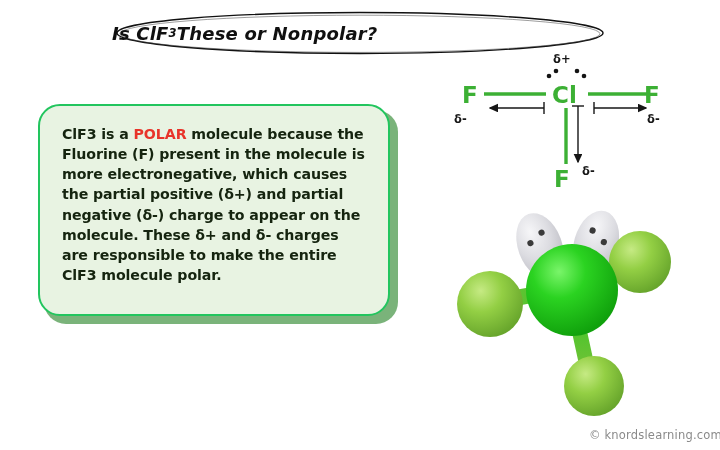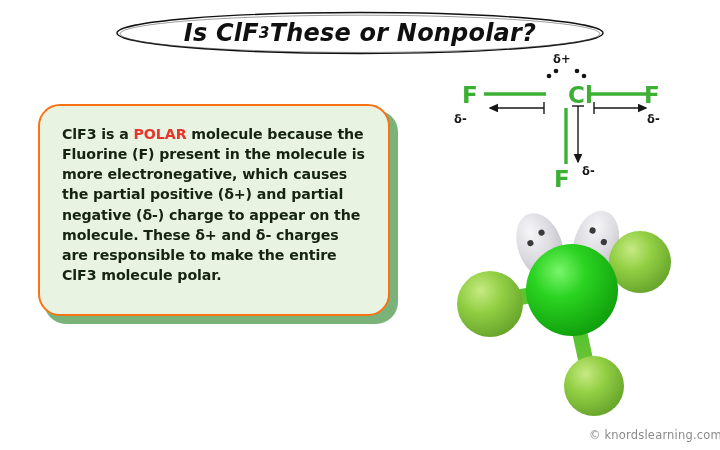--- a/index.html
+++ b/index.html
@@ -31,23 +31,22 @@
     height: 100%;
   }
   #title-text {
     position: absolute;
     left: 0;
     top: 0;
     width: 496px;
     height: 50px;
     display: flex;
     align-items: center;
-    justify-content: center;
-    font-family: "DejaVu Sans", sans-serif;
-    font-size: 24px;
+    font-family: "DejaVu Sans", sans-serif;
+    font-size: 18px;
     font-weight: bold;
     font-style: italic;
     color: #101010;
     letter-spacing: 0.2px;
     white-space: nowrap;
   }
   #title-text sub {
     font-size: 0.64em;
     vertical-align: -0.18em;
   }
@@ -64,21 +63,21 @@
     border-radius: 22px;
   }
   #explain-box {
     position: absolute;
     left: 38px;
     top: 104px;
     width: 352px;
     height: 212px;
     box-sizing: border-box;
     background: #e8f3e2;
-    border: 2px solid #f97316;
+    border: 2px solid #22c55e;
     border-radius: 22px;
     padding: 18px 20px 14px 22px;
   }
   #explain-text {
     font-family: "DejaVu Sans", sans-serif;
     font-size: 14.2px;
     font-weight: bold;
     line-height: 1.42;
     color: #15240f;
     letter-spacing: -0.1px;
@@ -96,21 +95,21 @@
     height: 152px;
   }
   .lewis-atom {
     position: absolute;
     font-family: "DejaVu Sans", sans-serif;
     font-size: 23px;
     font-weight: bold;
     color: #3cb034;
     line-height: 1;
   }
-  #atom-cl   { left: 120px; top: 32px; }
+  #atom-cl   { left: 104px; top: 32px; }
   #atom-f-left  { left: 14px;  top: 32px; }
   #atom-f-right { left: 196px; top: 32px; }
   #atom-f-bottom{ left: 106px; top: 116px; }
 
   .delta {
     position: absolute;
     font-family: "DejaVu Sans", sans-serif;
     font-size: 11.5px;
     font-weight: bold;
     color: #161616;

